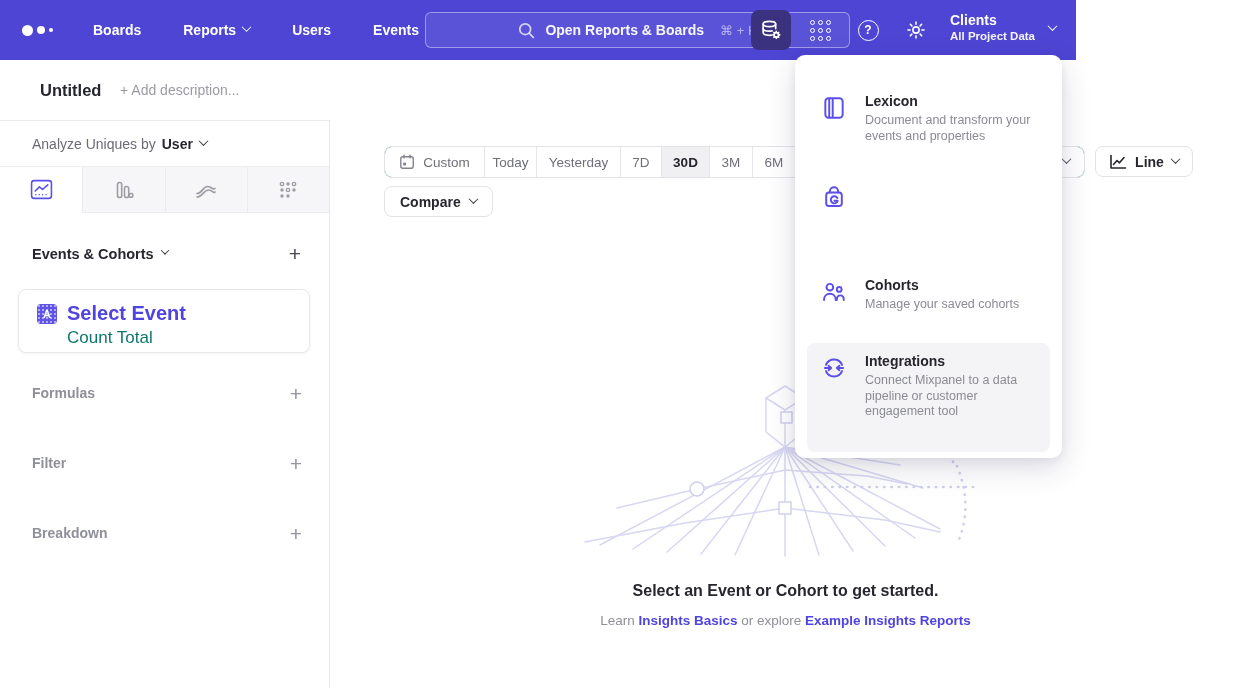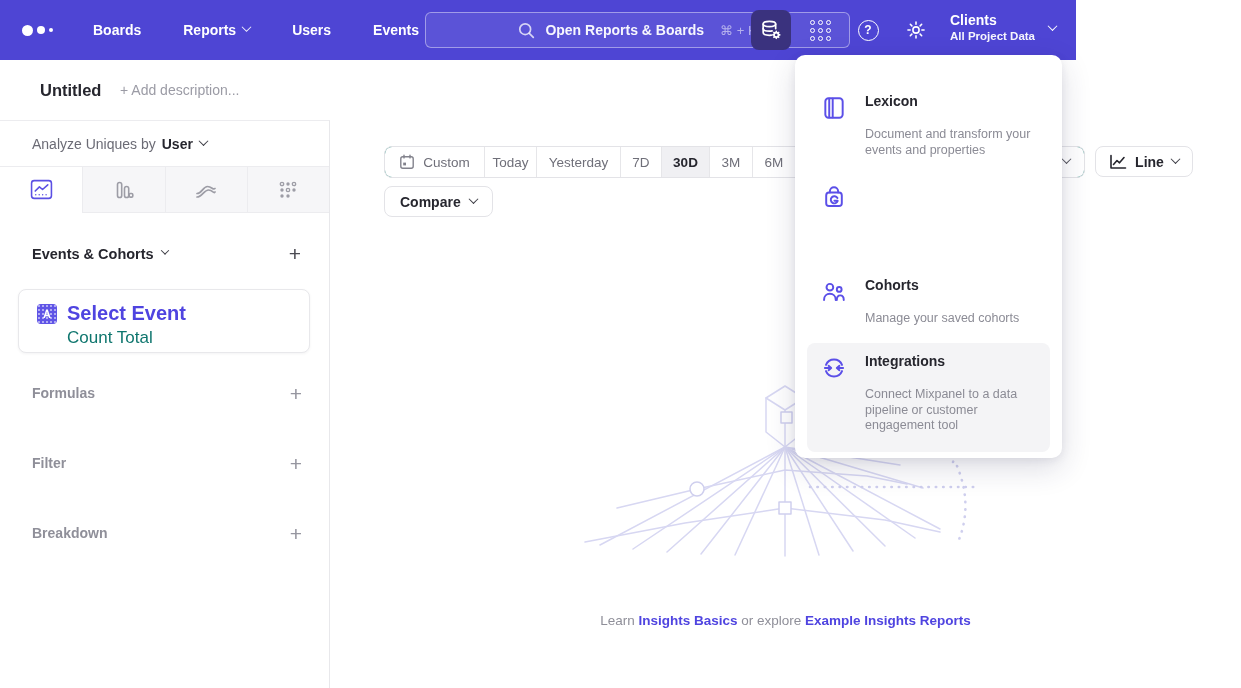--- a/index.html
+++ b/index.html
@@ -82,21 +82,21 @@
   .empty-hint { position:absolute; left:0; top:493px; width:911px; text-align:center; font-size:13.5px; color:#8f8f99; z-index:2; }
   .empty-hint a { color:#4f44e0; font-weight:700; text-decoration:none; cursor:pointer; }
 
   
   .menu-panel { position:absolute; left:795px; top:55px; width:267px; height:403px; background:#fff; border-radius:10px; box-shadow:0 10px 30px rgba(40,40,80,.16), 0 2px 8px rgba(40,40,80,.08); z-index:50; }
   .menu-item { position:absolute; left:12px; width:243px; display:flex; gap:18px; padding:10px 10px 10px 14px; border-radius:8px; cursor:pointer; }
   .menu-item.hl { background:#f4f4f6; }
   .mi-icon { flex:0 0 26px; color:#5b4fe8; margin-top:2px; }
   .mi-title { font-size:14px; font-weight:700; color:#26262e; display:flex; align-items:center; gap:8px; }
   .mi-badge { background:#7c71e9; color:#fff; font-size:8px; font-weight:700; letter-spacing:.6px; padding:2.5px 6px; border-radius:3px; transform:translateY(-1px); }
-  .mi-desc { width:172px; margin-top:18px; font-size:12.5px; line-height:15.5px; color:#8b8b95; }
+  .mi-desc { width:172px; margin-top:4px; font-size:12.5px; line-height:15.5px; color:#8b8b95; }
 </style>
 </head>
 <body>
 
 <div class="app">
 
   <header class="navbar">
     <div class="logo">
       <span class="d1"></span>
         <span class="d2"></span>
@@ -344,20 +344,21 @@
 
     <button class="line-btn">
       <svg width="18" height="16" viewBox="0 0 18 16" fill="none" stroke="#26262e" stroke-width="1.6" stroke-linecap="round" stroke-linejoin="round">
         <path d="M2,1.5 V14 H16.5"></path>
         <polyline points="4.5,10.5 8,6.5 10.5,8.8 15,3.5"></polyline>
       </svg>
       <span>Line</span>
       <span class="chev"></span>
     </button>
 
+    <div class="empty-title">Select an Event or Cohort to get started.</div>
     <div class="empty-hint">
       <span>Learn</span>
       <a>Insights Basics</a>
       <span>or explore</span>
       <a>Example Insights Reports</a>
     </div>
   </main>
 
   <div class="menu-panel">
 

